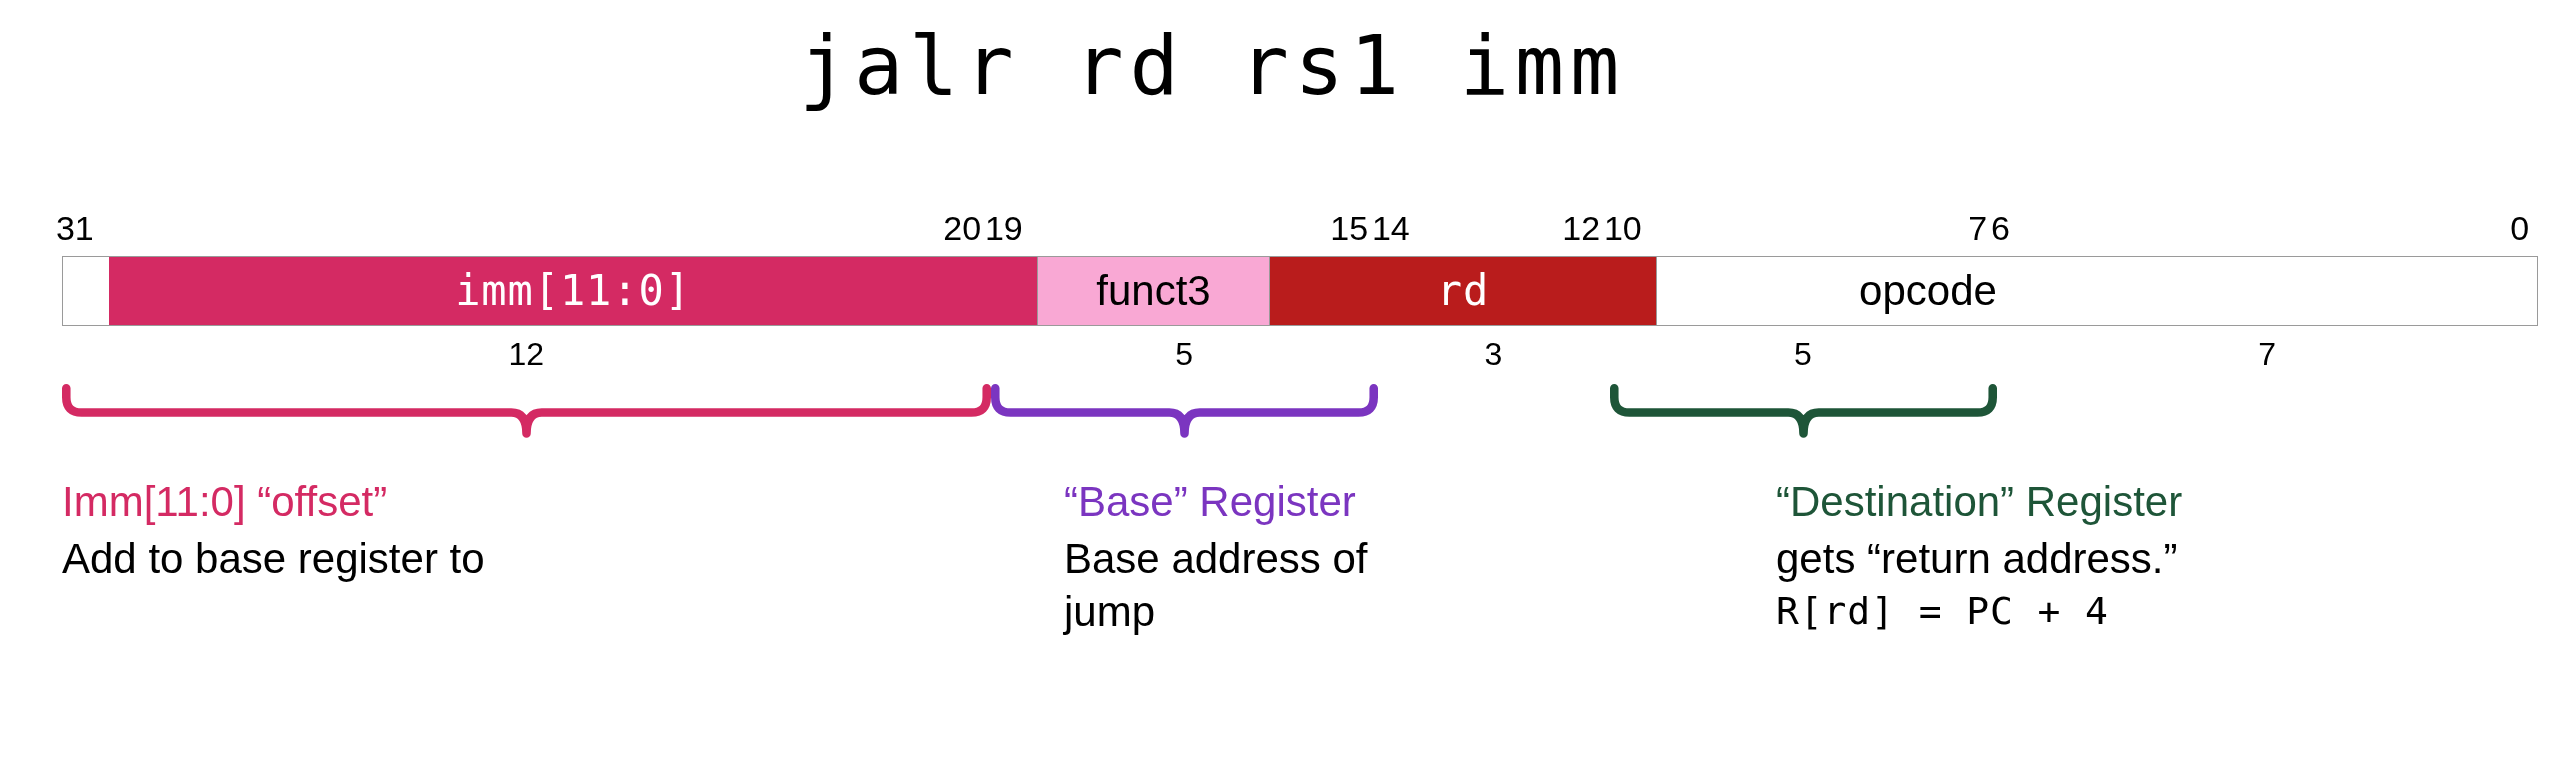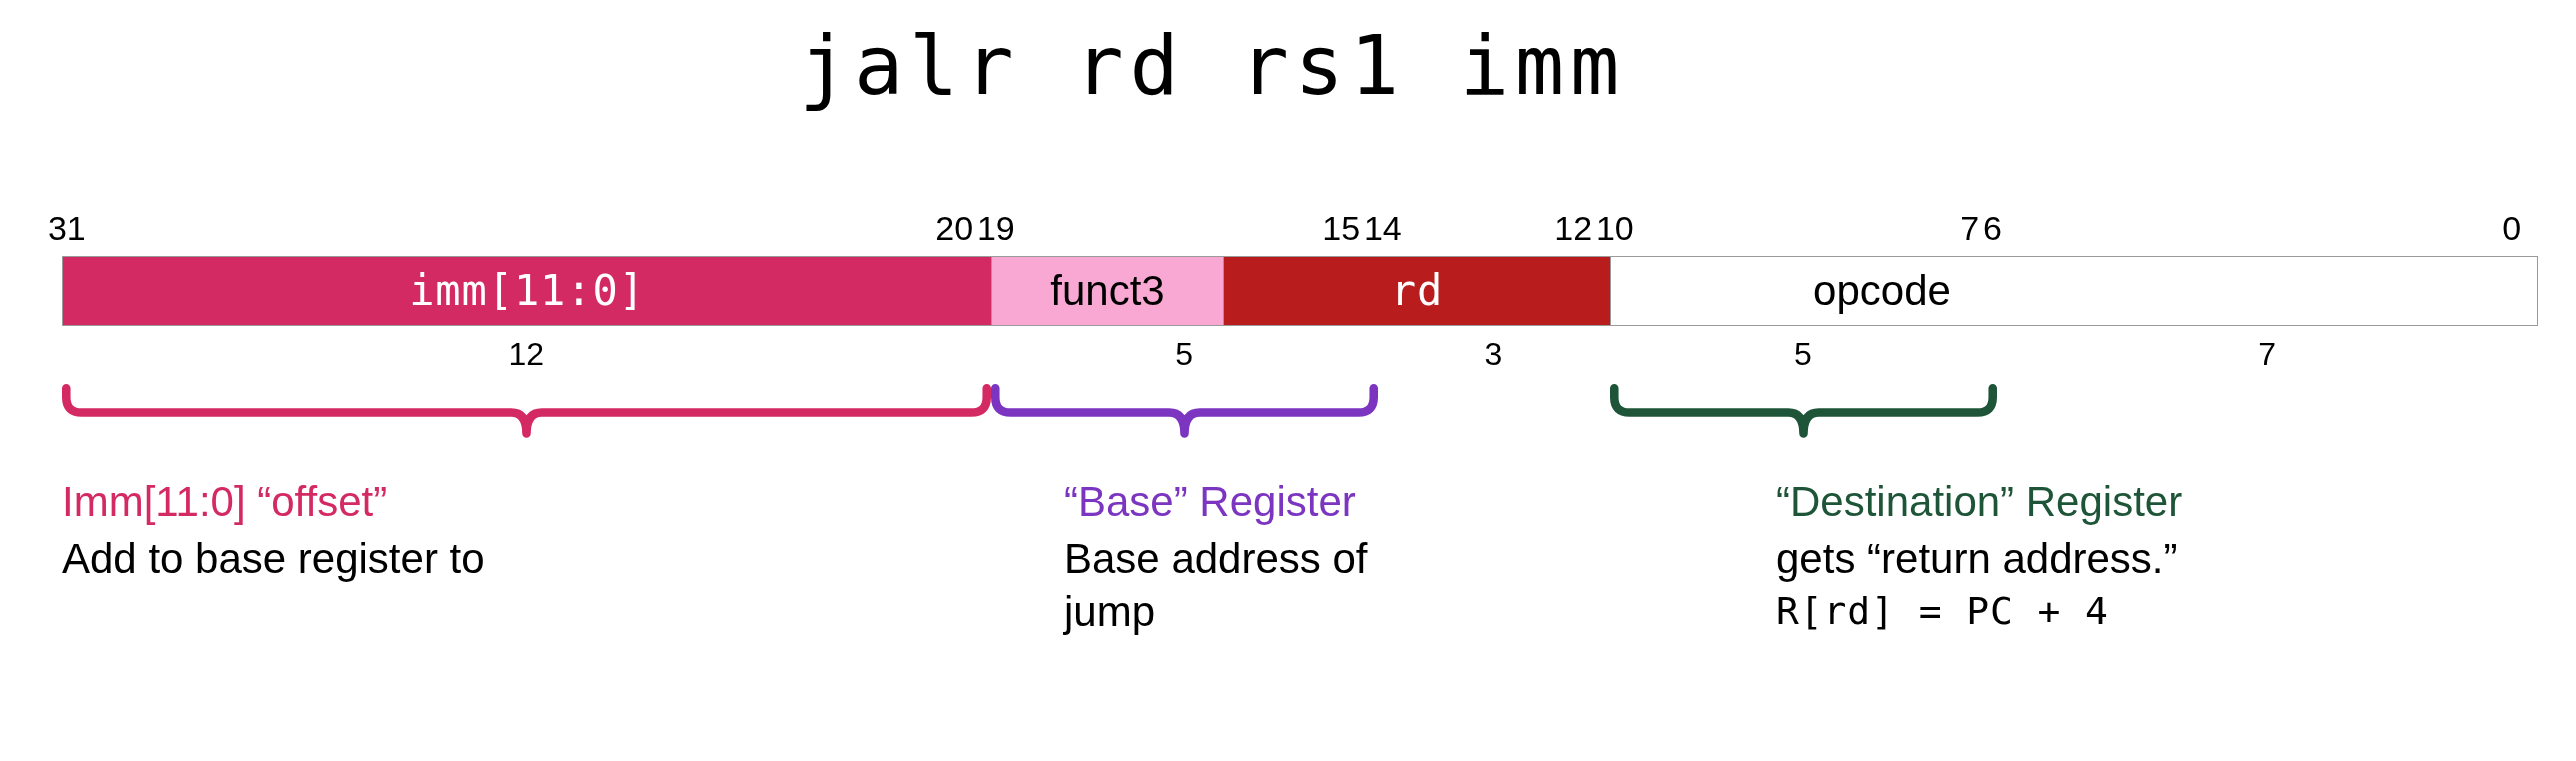--- a/index.html
+++ b/index.html
@@ -27,21 +27,21 @@
     font-size: 82px;
     letter-spacing: 5.7px;
     line-height: 1;
     color: #000000;
     white-space: pre;
   }
 
   
   #bit-ruler {
     position: absolute;
-    left: 46px;
+    left: 54px;
     top: 207px;
     width: 2476px;
     height: 42px;
   }
   .bitgrp {
     position: absolute;
     top: 0;
     height: 42px;
   }
   .bitnum {
@@ -163,21 +163,21 @@
       <span class="bitnum left">10</span>
       <span class="bitnum right">7</span>
     </div>
     <div class="bitgrp" style="left: 1935px; width: 542px;">
       <span class="bitnum left">6</span>
       <span class="bitnum right">0</span>
     </div>
   </div>
 
 <div id="field-bar">
-    <div class="field mono" style="width: 929px; background: rgb(212, 42, 99); color: rgb(255, 255, 255);">imm[11:0]</div>
+    <div class="field mono" style="width: 929px; background: rgb(212, 42, 99); color: rgb(255, 255, 255); margin-left: 46px;">imm[11:0]</div>
     <div class="field sans" style="width: 232px; background: #f9a8d4; color: rgb(0, 0, 0);">funct3</div>
     <div class="field mono" style="width: 387px; background: #b91c1c; color: rgb(255, 255, 255);">rd</div>
     <div class="field sans" style="width: 542px; background: rgb(255, 255, 255); color: rgb(0, 0, 0);">opcode</div>
   </div>
 
 <div id="width-row">
     <div class="width-cell" style="width: 929px;">12</div>
     <div class="width-cell" style="width: 387px;">5</div>
     <div class="width-cell" style="width: 232px;">3</div>
     <div class="width-cell" style="width: 387px;">5</div>

